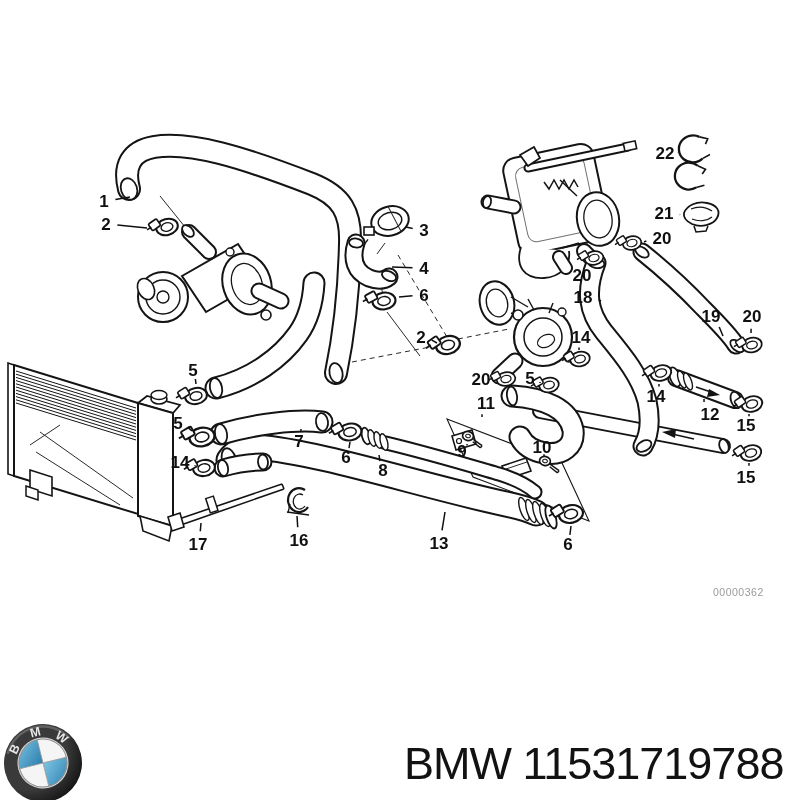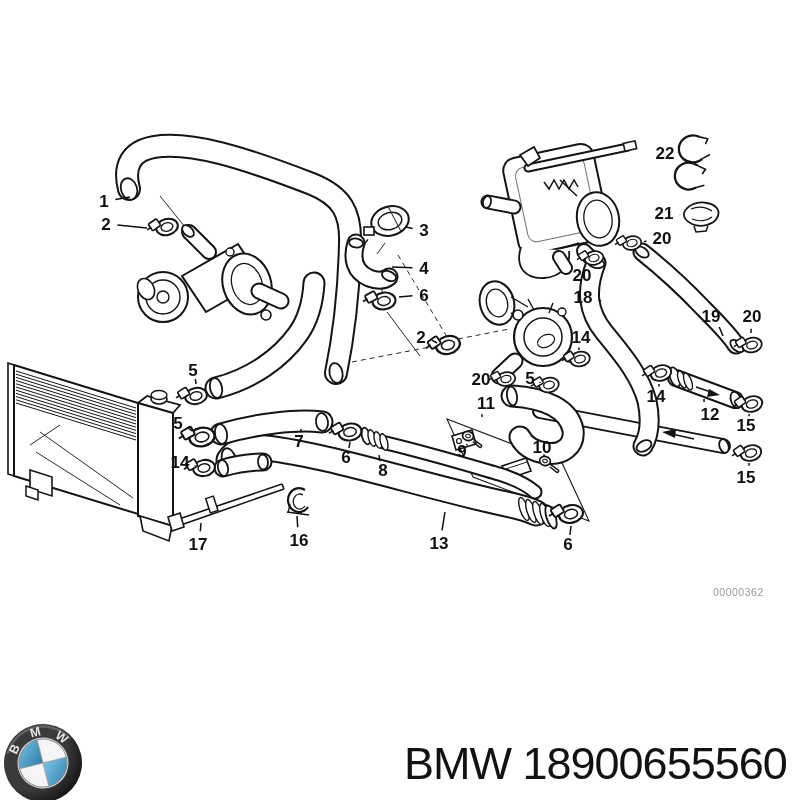--- a/index.html
+++ b/index.html
@@ -379,14 +379,14 @@
         <circle r="24" fill="none" stroke="#8f8f8f" stroke-width="1"></circle>
       </g>
       <g>
         <text class="logo-letter" transform="rotate(-50)" y="-27.5" text-anchor="middle">B</text>
         <text class="logo-letter" y="-27.5" text-anchor="middle">M</text>
         <text class="logo-letter" transform="rotate(50)" y="-27.5" text-anchor="middle">W</text>
       </g>
     </svg>
   </div>
 
-  <div class="part-label">BMW 18900655560</div>
+  <div class="part-label">BMW 11531719788</div>
 </div>
 
 </body></html>

